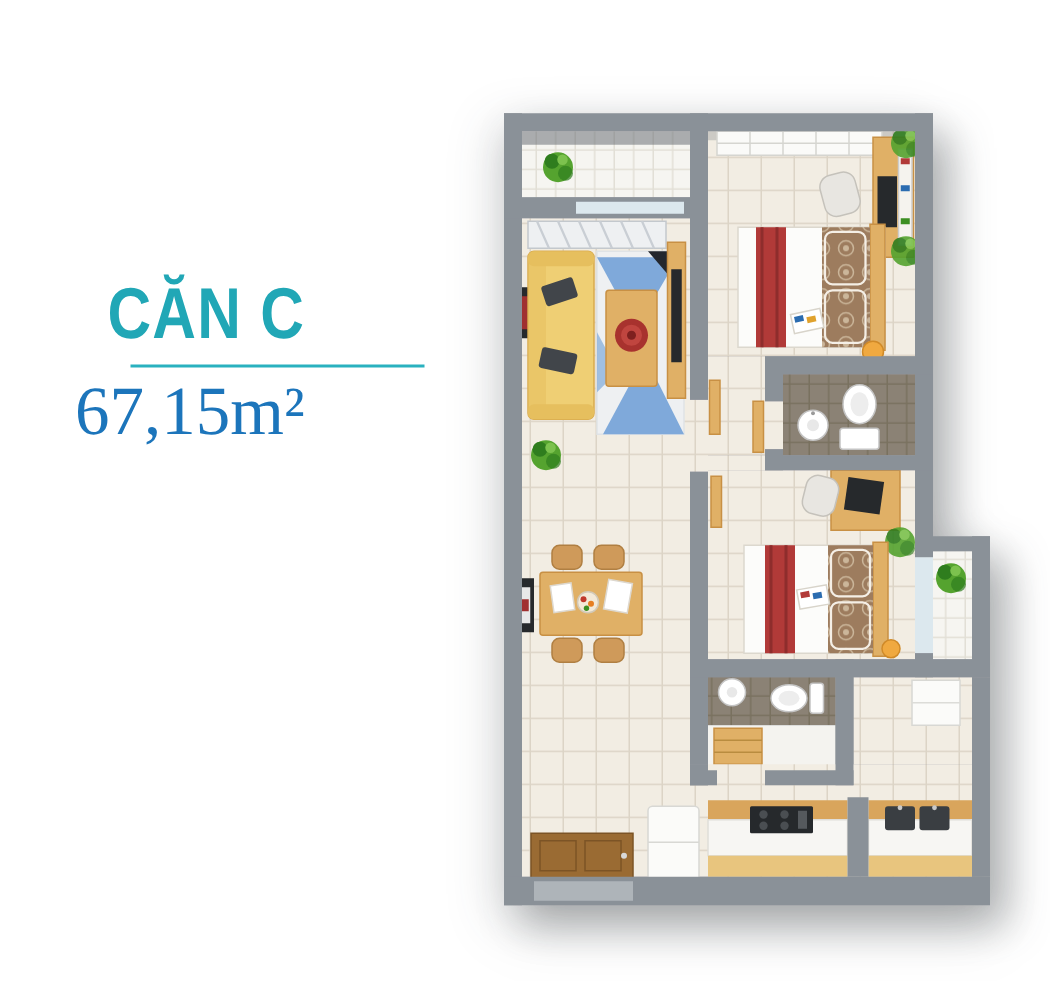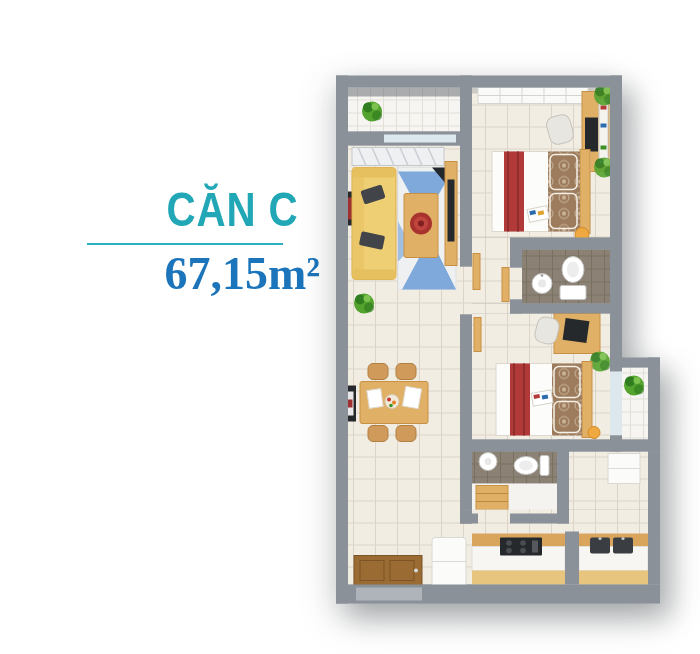--- a/index.html
+++ b/index.html
@@ -1,29 +1,29 @@
 <!DOCTYPE html>
 <html style="--pn-title: #21a7b6; --pn-divider: #2ab1bf; --pn-area: #1c75bb; --fp-wall: #8a9198; --fp-wall_shade: #5d646b; --fp-glass: #dce8ee; --fp-floor: #f2ede3; --fp-floor_grid: #dcd4c6; --fp-balcony_floor: #f6f5f1; --fp-bath_floor: #8b8275; --fp-bath_grid: #79715f; --fp-oak: #e0b066; --fp-oak_dark: #c89044; --fp-door_wood: #9a6b33; --fp-sofa: #efcf74; --fp-pillow: #41454a; --fp-rug_blue: #7fa9da; --fp-rug_navy: #23272e; --fp-red: #b13a38; --fp-red_dark: #8e2d2c; --fp-bed_white: #fcfcfa; --fp-blanket: #9d7c5e; --fp-blanket_light: #cbb69a; --fp-fixture_white: #ffffff; --fp-fixture_stroke: #c4c4c4; --fp-plant: #55a32f; --fp-plant_dark: #2f7d1e; --fp-lamp: #f0a940; --fp-dark: #26292c; --fp-curtain: #eef0f2; --fp-white_goods: #fbfbf9;"><head>
 <meta charset="utf-8">
 <style>
   html,body{margin:0;padding:0;}
   body{
     width:700px;height:654px;position:relative;overflow:hidden;
     background:#ffffff;font-family:"Liberation Sans",sans-serif;
   }
   
-  .info-panel{position:absolute;left:50px;top:186px;width:270px;text-align:right;}
+  .info-panel{position:absolute;left:50px;top:186px;width:270px;text-align:left;}
   .apt-title{
     margin:0;color:var(--pn-title);font-weight:700;font-size:48px;line-height:1;
     letter-spacing:1px;transform:scaleX(.84);transform-origin:center;
     font-family:"Liberation Sans",sans-serif;white-space:nowrap;
   }
   .title-divider{height:2px;width:196px;margin:9px auto 6px;background:var(--pn-divider);}
   .apt-area{
-    color:var(--pn-area);font-family:"Liberation Serif",serif;font-weight:700;
+    color:var(--pn-area);font-family:"Liberation Serif",serif;font-weight:400;
     font-size:46px;line-height:1;white-space:nowrap;
   }
   
   .plan-wrap{position:absolute;left:332px;top:60px;width:330px;height:548px;}
   .plan-svg{
     width:100%;height:100%;
     filter:drop-shadow(12px 14px 14px rgba(40,45,50,.33)) drop-shadow(-6px 8px 16px rgba(40,45,50,.16));
   }
   .w{fill:var(--fp-wall);}
   .shade{fill:var(--fp-wall_shade);}

